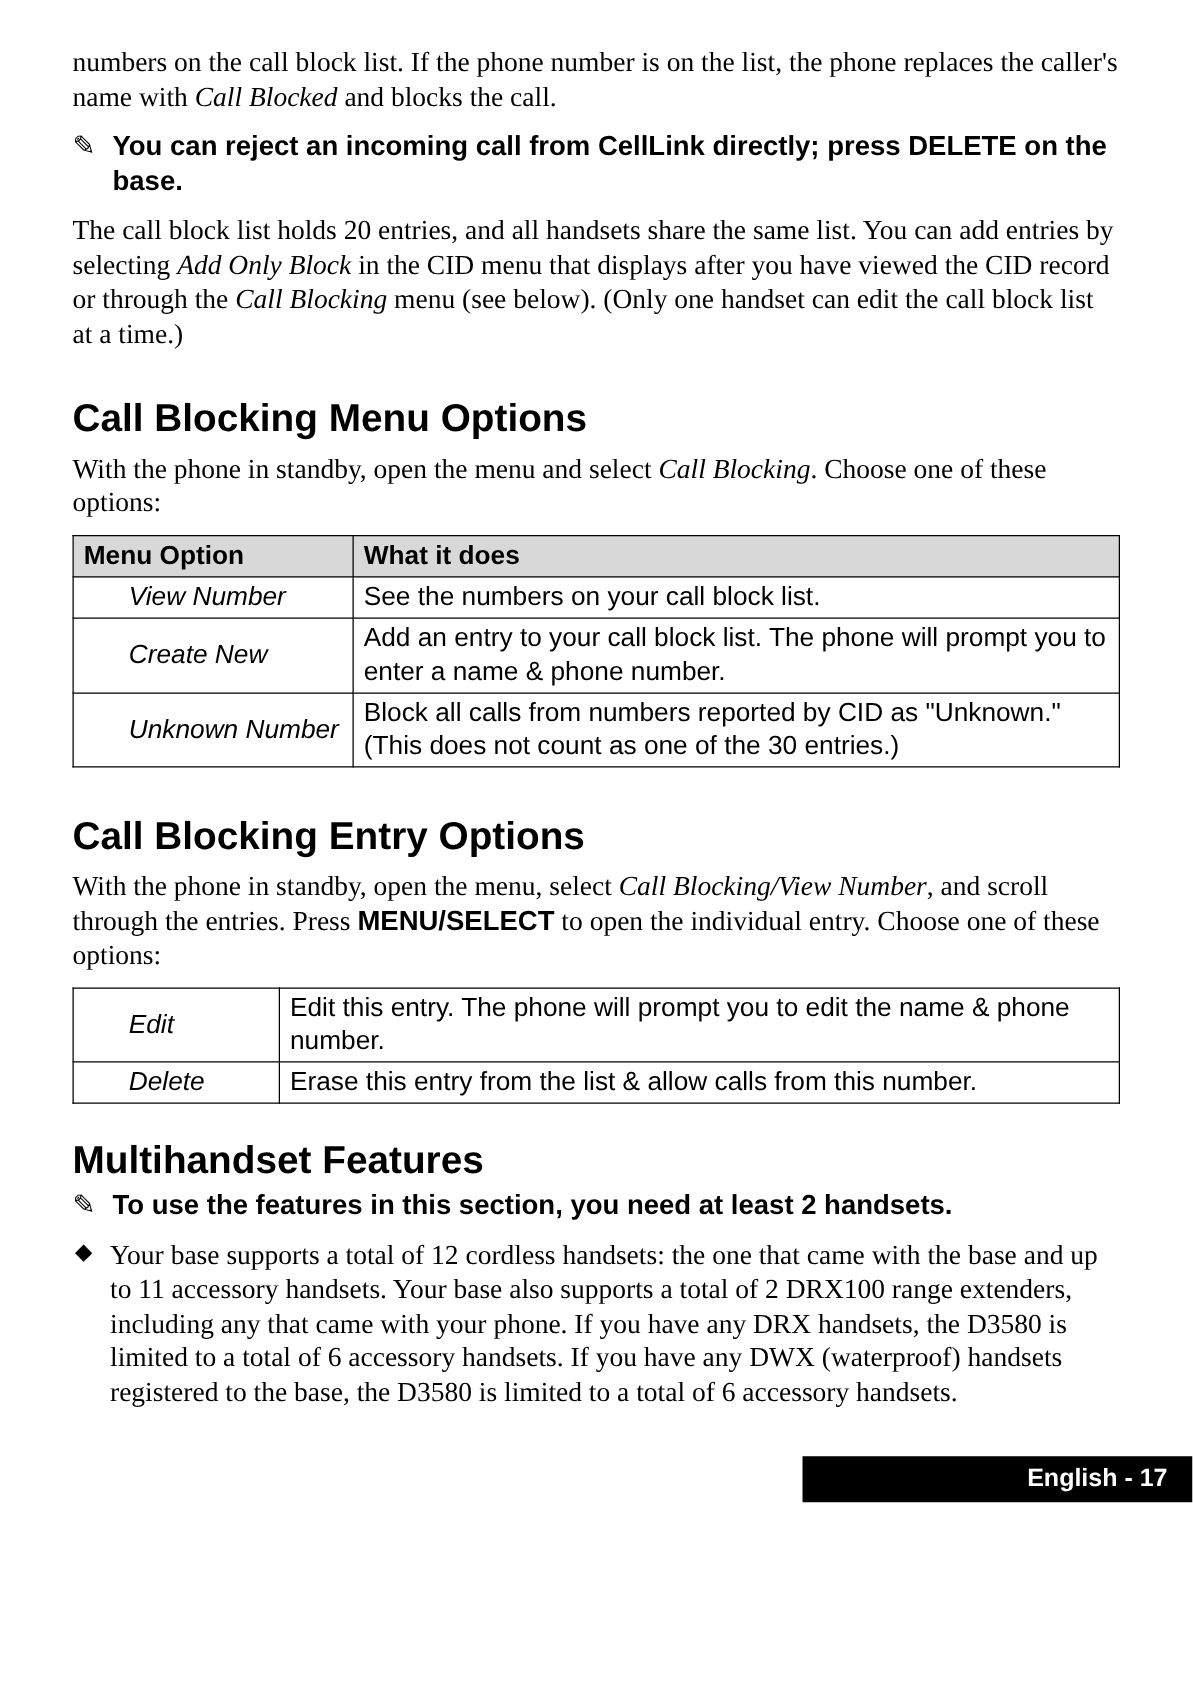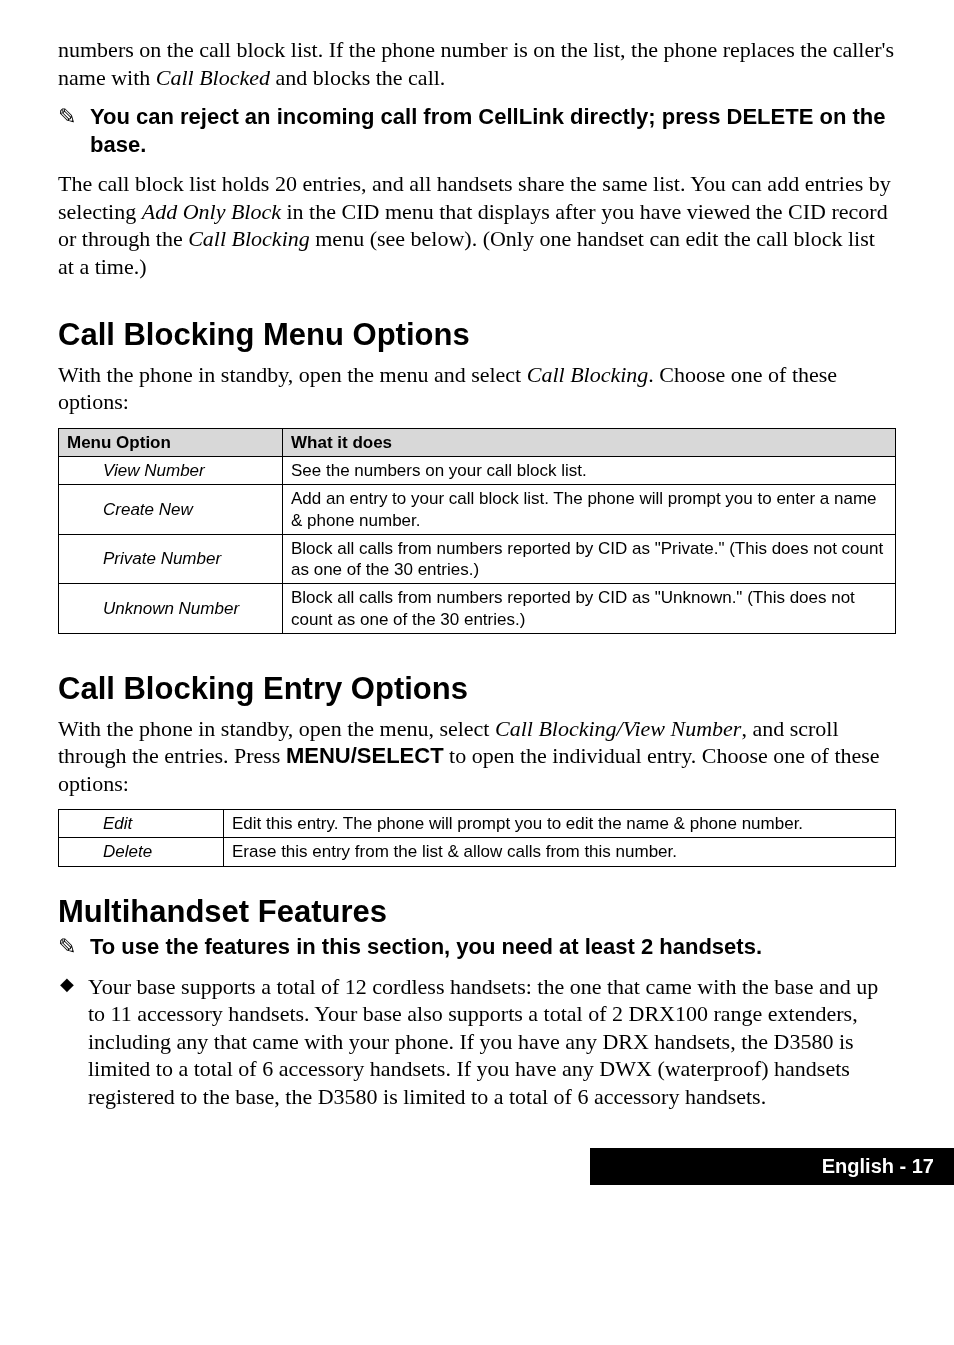--- a/index.html
+++ b/index.html
@@ -55,21 +55,21 @@
     margin: 26px 0 0 0;
   }
   p.body {
     margin: 6px 0 12px 0;
   }
   table.tbl {
     border-collapse: collapse;
     width: 100%;
     margin: 6px 0 14px 0;
     font-family: Arial, Helvetica, sans-serif;
-    font-size: 17px;
+    font-size: 21px;
   }
   table.tbl th, table.tbl td {
     border: 1.5px solid #000;
     padding: 3px 8px;
     text-align: left;
     vertical-align: middle;
   }
   table.tbl th {
     background: #d8d8d8;
     font-weight: bold;
@@ -101,21 +101,21 @@
   }
   .footer {
     margin-top: 38px;
     background: #000;
     color: #fff;
     font-family: Arial, Helvetica, sans-serif;
     font-weight: bold;
     font-size: 20px;
     padding: 6px 20px 6px 0;
     text-align: right;
-    width: 364px;
+    width: 312px;
     margin-left: auto;
     margin-right: -58px;
     box-sizing: border-box;
   }
 </style>
 </head>
 <body>
 
 <div class="page">
 
@@ -152,24 +152,20 @@
     </tr>
     <tr>
       <td class="opt">View Number</td>
       <td>See the numbers on your call block list.</td>
     </tr>
     <tr>
       <td class="opt">Create New</td>
       <td>Add an entry to your call block list. The phone will prompt you to enter a name &amp; phone number.</td>
     </tr>
     <tr>
-      <td class="opt">Private Number</td>
-      <td>Block all calls from numbers reported by CID as "Private." (This does not count as one of the 30 entries.)</td>
-    </tr>
-    <tr>
       <td class="opt">Unknown Number</td>
       <td>Block all calls from numbers reported by CID as "Unknown." (This does not count as one of the 30 entries.)</td>
     </tr>
   </tbody>
     </table>
 
   <h3 class="section">Call Blocking Entry Options</h3>
 
   <p class="body">
     <span>With the phone in standby, open the menu, select </span><span class="italic">Call Blocking/View Number</span><span>, and scroll through the entries. Press </span><span class="keycap">MENU/SELECT</span><span> to open the individual entry. Choose one of these options:</span>

